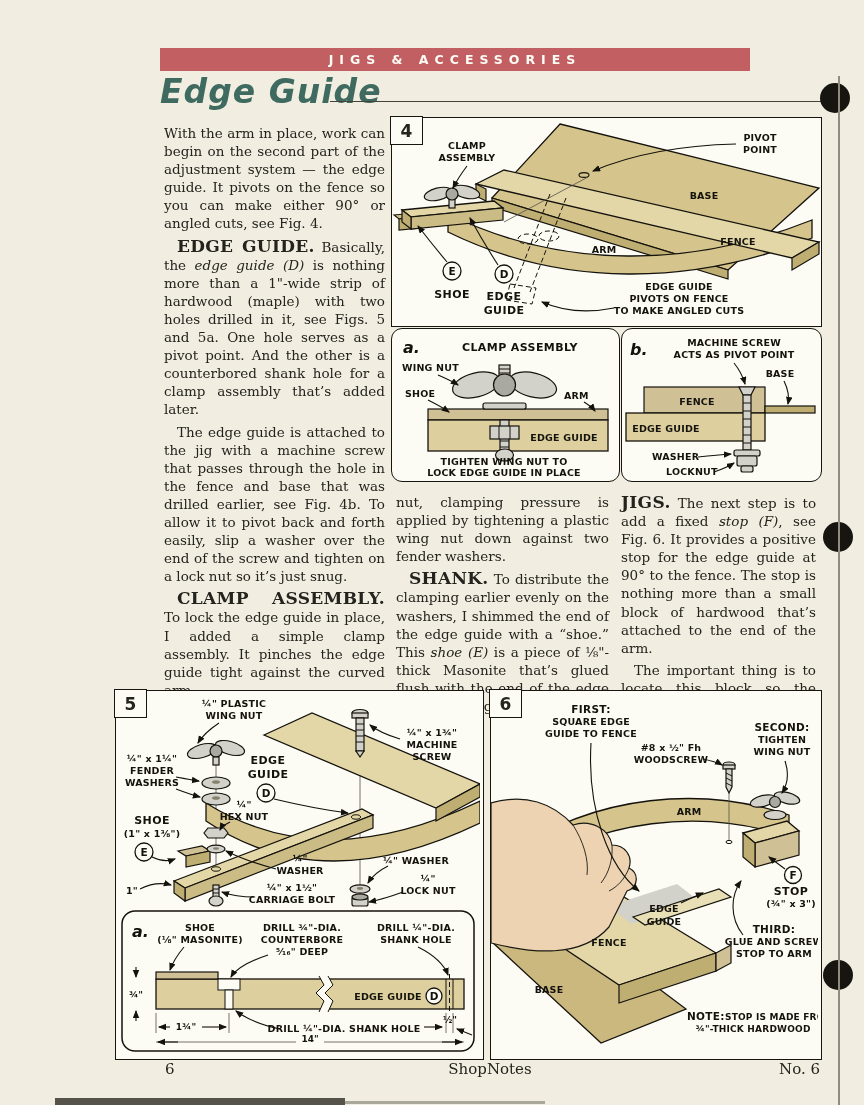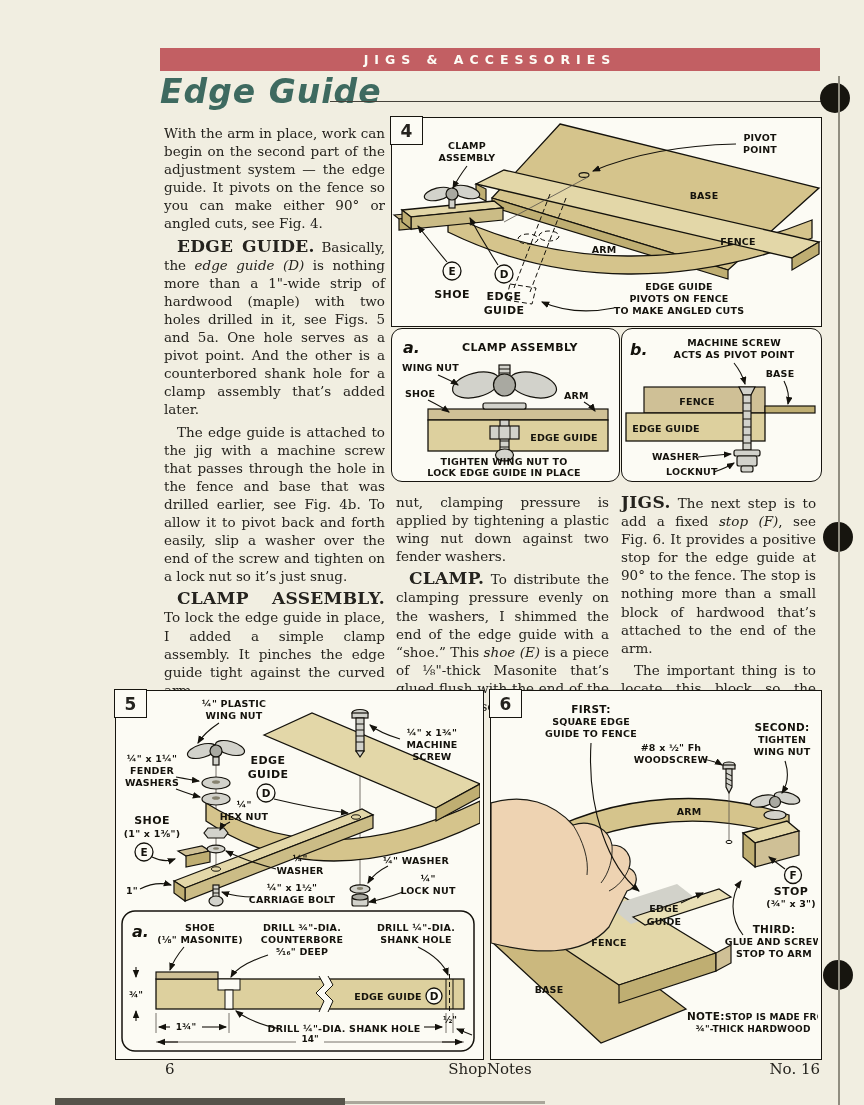--- a/index.html
+++ b/index.html
@@ -1,18 +1,18 @@
 <!DOCTYPE html>
 <html><head>
 <meta charset="utf-8">
 <style>
   html,body{margin:0;padding:0;background:#e8e5d8;}
   .page{position:relative;width:864px;height:1105px;background:#f1eee1;overflow:hidden;
         font-family:"DejaVu Serif",serif;color:#25231e;}
-  .banner{position:absolute;left:160px;top:48px;width:660px;height:23px;background:#c25f63;
+  .banner{position:absolute;left:160px;top:48px;width:590px;height:23px;background:#c25f63;
           display:flex;align-items:center;justify-content:center;}
   .banner span{font-family:"DejaVu Sans",sans-serif;font-weight:700;font-size:12.5px;
           letter-spacing:6px;color:#fdfcf5;}
   .title{position:absolute;left:160px;top:72px;font-family:"DejaVu Sans",sans-serif;
          font-style:italic;font-weight:700;font-size:33px;color:#3e6a60;letter-spacing:1px;}
   .title-rule{position:absolute;left:330px;top:101px;width:492px;border-top:1.6px solid #45423a;}
   .regdot{position:absolute;width:30px;height:30px;border-radius:50%;background:#17150f;}
   .scanline{position:absolute;left:838px;top:76px;width:1.5px;height:1029px;background:#908d80;}
   .bottom-smudge{position:absolute;left:55px;top:1098px;width:290px;height:7px;background:#56534a;}
   .bottom-smudge2{position:absolute;left:345px;top:1101px;width:200px;height:3px;background:#aaa79b;}
@@ -93,21 +93,21 @@
   <div class="col" style="left:160px;top:120px;width:229px;">
     <p class="first">With the arm in place, work can begin on the second part of the adjustment system — the edge guide. It pivots on the fence so you can make either 90° or angled cuts, see Fig. 4.</p>
     <p><span class="lead">EDGE GUIDE.</span> <span>Basically, the </span><i>edge guide (D)</i><span> is nothing more than a 1"-wide strip of hardwood (maple) with two holes drilled in it, see Figs. 5 and 5a. One hole serves as a pivot point. And the other is a counterbored shank hole for a clamp assembly that’s added later.</span></p>
     <p>The edge guide is attached to the jig with a machine screw that passes through the hole in the fence and base that was drilled earlier, see Fig. 4b. To allow it to pivot back and forth easily, slip a washer over the end of the screw and tighten on a lock nut so it’s just snug.</p>
     <p><span class="lead">CLAMP ASSEMBLY.</span> <span>To lock the edge guide in place, I added a simple clamp assembly. It pinches the edge guide tight against the curved arm.</span></p>
     <p>What makes this work is a carriage bolt that passes through the counterbored shank hole in the edge guide, see Fig. 4a. After securing the bolt with a washer and</p>
   </div>
 
   <div class="col" style="left:392px;top:489px;width:221px;">
     <p class="first">nut, clamping pressure is applied by tightening a plastic wing nut down against two fender washers.</p>
-    <p><span class="lead">CLAMP.</span> <span>To distribute the clamping pressure evenly on the washers, I shimmed the end of the edge guide with a “shoe.” This </span><i>shoe (E)</i><span> is a piece of ⅛"-thick Masonite that’s glued flush with the end of the edge guide, see Fig. 5.</span></p>
+    <p><span class="lead">SHANK.</span> <span>To distribute the clamping earlier evenly on the washers, I shimmed the end of the edge guide with a “shoe.” This </span><i>shoe (E)</i><span> is a piece of ⅛"-thick Masonite that’s glued flush with the end of the edge guide, see Fig. 5.</span></p>
   </div>
 
   <div class="col" style="left:617px;top:489px;width:203px;">
     <p class="first"><span class="lead">JIGS.</span> <span>The next step is to add a fixed </span><i>stop (F)</i><span>, see Fig. 6. It provides a positive stop for the edge guide at 90° to the fence. The stop is nothing more than a small block of hardwood that’s attached to the end of the arm.</span></p>
     <p>The important thing is to locate this block so the edge guide is perfectly square to the fence</p>
   </div>
 
   <div class="figbox" style="left:391px;top:117px;width:429px;height:208px;">
     <svg width="429" height="208" viewBox="0 0 429 208">
       <g>
@@ -482,16 +482,16 @@
         <text class="sls" x="234" y="329" style="font-size:9px;">STOP IS MADE FROM</text>
         <text class="sl" x="262" y="341" style="font-size:9px;">¾"-THICK HARDWOOD</text>
       </g>
     </svg>
     <div class="fignum">6</div>
   </div>
 
   <div class="footer">
     <span class="fl">6</span>
     <span class="fc">ShopNotes</span>
-    <span class="fr">No. 16</span>
+    <span class="fr">No. 6</span>
   </div>
 
 </div>
 
 </body></html>

